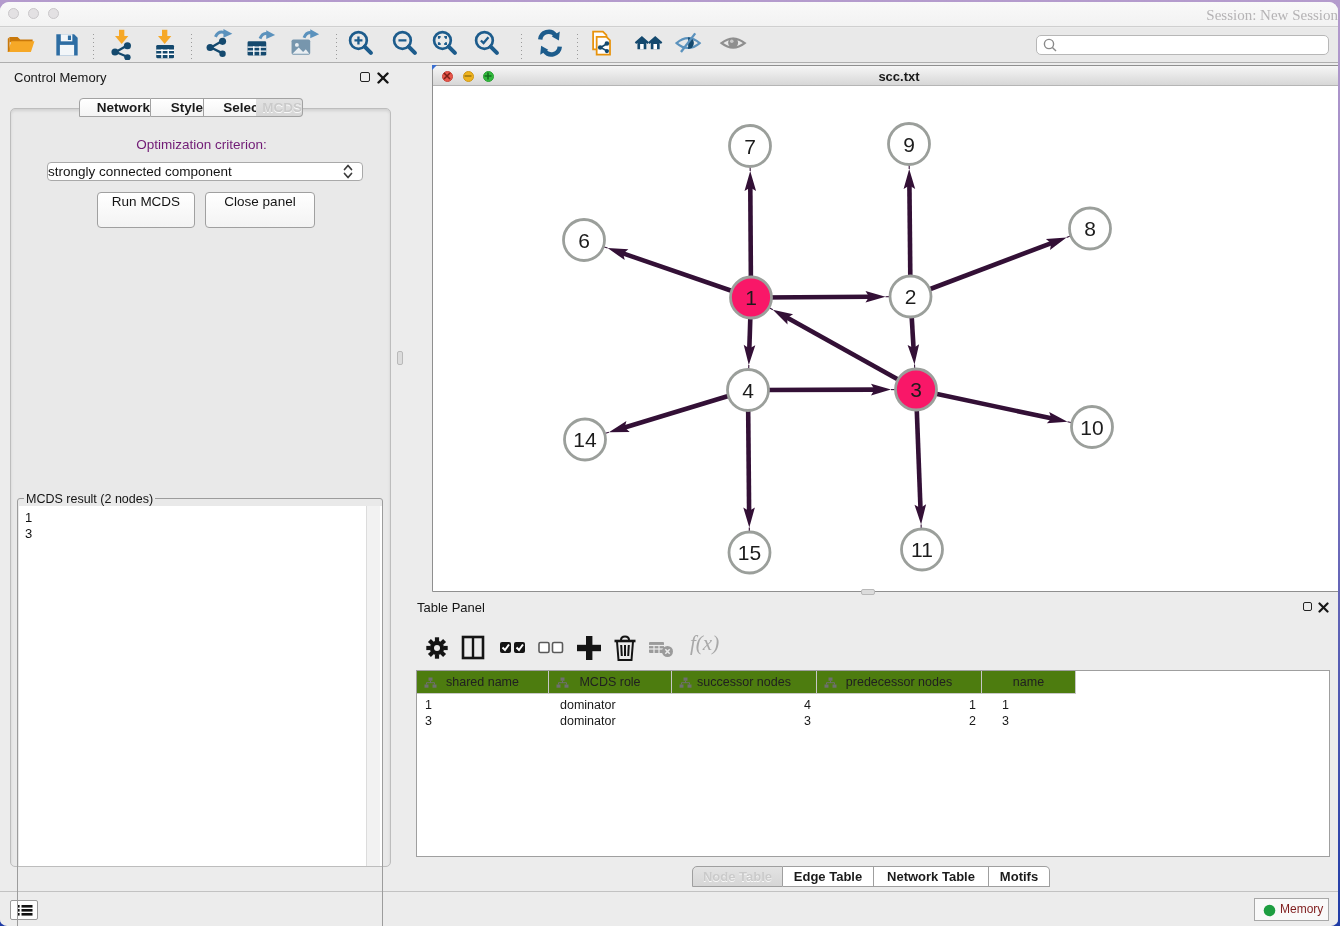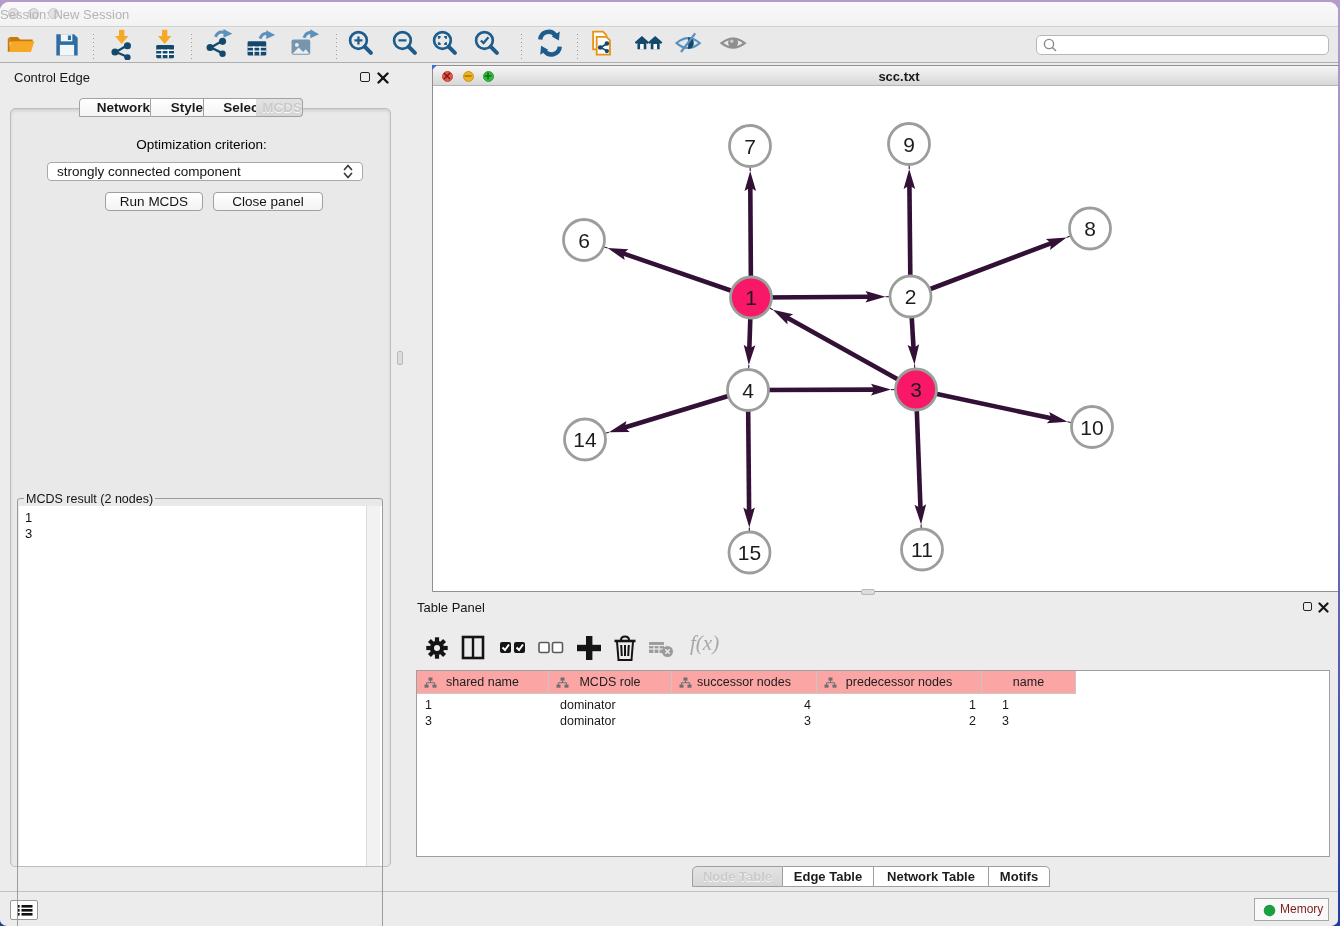--- a/index.html
+++ b/index.html
@@ -2,51 +2,51 @@
 <html><head><meta charset="utf-8">
 <style>
 *{margin:0;padding:0;box-sizing:border-box;}
 html,body{width:1340px;height:926px;overflow:hidden;}
 body{font-family:"Liberation Sans",sans-serif;background:linear-gradient(180deg,#b49bcd 0%,#9a86c6 30%,#5a5fb4 70%,#1f3ba6 100%);position:relative;}
 #win{position:absolute;left:0;top:2px;width:1338px;height:924px;background:#ececec;border-radius:9px 9px 7px 7px;overflow:hidden;}
 .abs{position:absolute;}
 
 #titlebar{position:absolute;left:0;top:0;width:1338px;height:25px;background:linear-gradient(#f9f9f9,#f2f2f2);border-bottom:1px solid #cfcfcf;}
 .tl{position:absolute;top:6px;width:11px;height:11px;border-radius:50%;background:#e3e1e3;border:1px solid #c9c7c9;}
-#title{position:absolute;top:5px;left:0;width:1338px;text-align:left;font-size:13px;color:#b5b3b5;}
+#title{position:absolute;top:5px;left:0;width:1338px;text-align:right;font-size:15px;color:#b5b3b5;font-family:Liberation Serif, serif;}
 
 #toolbar{position:absolute;left:0;top:26px;width:1338px;height:35px;background:#e9e9e9;border-bottom:1px solid #aeaeae;}
 .sep{position:absolute;top:6px;height:26px;width:1px;background-image:repeating-linear-gradient(#9b9b9b 0 1.5px,transparent 1.5px 4px);}
 .ticon{position:absolute;top:0px;}
 #search{position:absolute;left:1036px;top:7px;width:293px;height:20px;background:#fff;border:1px solid #b7b7b7;border-radius:5px;}
 
 #cp{position:absolute;left:0;top:61px;width:396px;height:828px;background:#ececec;}
 #cphead{position:absolute;left:14px;top:7px;font-size:13px;color:#161616;}
 .wbtn-sq{position:absolute;width:10px;height:10px;border:1.6px solid #222;border-radius:2px;}
 .tab{position:absolute;top:35px;height:19px;border:1px solid #a2a2a2;background:linear-gradient(#ffffff,#f4f4f4);font-size:13.5px;font-weight:600;color:#1b1b1b;text-align:right;line-height:18px;z-index:3;}
 
 #cpbody{position:absolute;left:10px;top:45px;width:381px;height:759px;background:#e9e9e9;border:1px solid #bdbdbd;border-radius:5px;box-shadow:inset 0 2px 3px rgba(0,0,0,0.10);z-index:1;}
-#optlabel{position:absolute;left:0;top:28px;width:381px;text-align:center;font-size:13.5px;color:#000000;}
-#combo{position:absolute;left:36px;top:53px;width:316px;height:19px;background:#fff;border:1px solid #a9a9a9;border-radius:4px;font-size:13.5px;color:#141414;line-height:17px;padding-left:9px;}
-.btn{position:absolute;top:83px;height:19px;background:linear-gradient(#ffffff,#f3f3f3);border:1px solid #a0a0a0;border-radius:4px;font-size:13.5px;color:#141414;text-align:center;line-height:17px;margin-left:8px;}
+#optlabel{position:absolute;left:0;top:28px;width:381px;text-align:center;font-size:13.5px;color:#701a75;}
+#combo{position:absolute;left:36px;top:53px;width:316px;height:19px;background:#fff;border:1px solid #a9a9a9;border-radius:4px;font-size:13.5px;color:#141414;line-height:17px;}
+.btn{position:absolute;top:83px;height:36px;background:linear-gradient(#ffffff,#f3f3f3);border:1px solid #a0a0a0;border-radius:4px;font-size:13.5px;color:#141414;text-align:center;line-height:17px;}
 #fieldset{position:absolute;left:6px;top:389px;width:366px;height:443px;border:1px solid #9c9c9c;border-radius:3px;}
 #fslegend{position:absolute;left:6px;top:-7px;background:#e9e9e9;padding:0 2px;font-size:12.5px;color:#141414;}
 #fswhite{position:absolute;left:1px;top:7px;width:363px;height:360px;background:#fff;}
 #fsscroll{position:absolute;right:2px;top:7px;width:14px;height:360px;background:#f2f2f2;border-left:1px solid #dcdcdc;}
 
 #netwin{position:absolute;left:404px;top:63px;width:934px;height:527px;border:1px solid #8f8f8f;border-radius:5px 5px 0 0;background:#fff;margin-left:28px;}
 #nettitle{position:absolute;left:0;top:0;width:932px;height:20px;background:linear-gradient(#f6f6f6,#d7d7d7);border-bottom:1px solid #b5b5b5;border-radius:5px 5px 0 0;}
 .light{position:absolute;top:4.5px;width:11px;height:11px;border-radius:50%;}
 #netname{position:absolute;top:3px;left:0;width:932px;text-align:center;font-size:13px;font-weight:bold;color:#191919;}
 #bluecorner{position:absolute;left:-1px;top:-1px;width:0;height:0;border-top:5px solid #3b6fd0;border-right:5px solid transparent;}
 
 #tp{position:absolute;left:404px;top:592px;width:934px;height:297px;background:#ececec;}
 #tphead{position:absolute;left:13px;top:6px;font-size:13px;color:#161616;}
 #tptable{position:absolute;left:12px;top:76px;width:914px;height:187px;background:#fff;border:1px solid #9f9f9f;}
-.th{position:absolute;top:0;height:23px;background:#fca5a5;border-right:1px solid #c6c6c6;border-bottom:1px solid #c9c9c9;font-size:12.5px;color:#202020;text-align:center;line-height:23px;}
+.th{position:absolute;top:0;height:23px;background:#4d7c0f;border-right:1px solid #c6c6c6;border-bottom:1px solid #c9c9c9;font-size:12.5px;color:#202020;text-align:center;line-height:23px;}
 .thic{position:absolute;left:7px;top:6px;}
 #thfill{position:absolute;top:0;height:23px;border-bottom:1px solid #c9c9c9;}
 .td{position:absolute;font-size:12.5px;color:#1a1a1a;height:16px;line-height:16px;}
 .btab{position:absolute;top:272px;height:21px;border:1px solid #9f9f9f;background:#fff;font-size:13px;font-weight:600;color:#1b1b1b;text-align:center;line-height:19px;}
 
 .tab.tabdis,.btab.tabdis{background:linear-gradient(#e3e3e3,#d6d6d6);color:#cacaca;text-shadow:0 1px 0 #fafafa;}
 #status{position:absolute;left:0;top:889px;width:1338px;height:33px;background:#ececec;border-top:1px solid #c2c2c2;}
 #listbtn{position:absolute;left:10px;top:8px;width:28px;height:20px;background:#fdfdfd;border:1px solid #999;border-radius:2px;}
 #membtn{position:absolute;left:1254px;top:6px;width:75px;height:23px;background:#f9f9f9;border:1px solid #a8a8a8;font-size:12px;color:#7f1d1d;line-height:21px;}
 </style></head>
@@ -196,21 +196,21 @@
     <div class="sep" style="left:521px;"></div>
     <div class="sep" style="left:577px;"></div>
     <div id="search">
         <svg width="18" height="18" style="position:absolute;left:5px;top:1px;">
           <circle cx="7" cy="7" r="4.6" fill="none" stroke="#8a8a8a" stroke-width="1.4"></circle>
           <line x1="10.4" y1="10.4" x2="14" y2="14" stroke="#8a8a8a" stroke-width="1.4"></line>
         </svg>
       </div>
   </div>
   <div id="cp">
-    <div id="cphead">Control Edge</div>
+    <div id="cphead">Control Memory</div>
     <div class="wbtn-sq" style="left:360px;top:9px;"></div>
     <svg style="position:absolute;left:377px;top:9px;" width="12" height="12">
         <g stroke="#151515" stroke-width="2.4" stroke-linecap="round">
           <line x1="1.5" y1="1.5" x2="10.5" y2="10.5"></line>
           <line x1="10.5" y1="1.5" x2="1.5" y2="10.5"></line>
         </g>
       </svg>
     <div class="tab" style="left:79px;width:72px;border-radius:4px 0 0 0;">Network</div>
     <div class="tab" style="left:151px;width:53px;border-left:none;">Style</div>
     <div class="tab" style="left:204px;width:60px;border-left:none;">Select</div>

